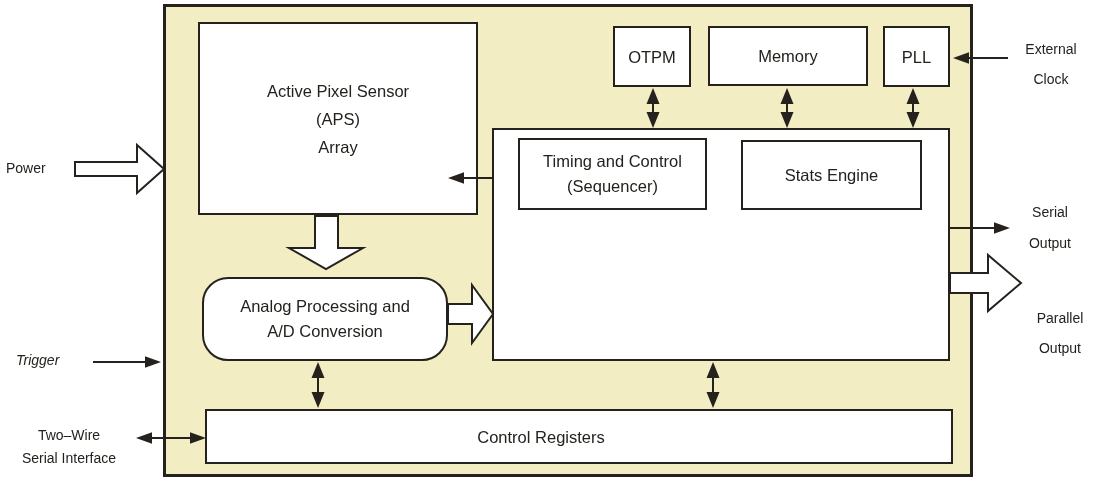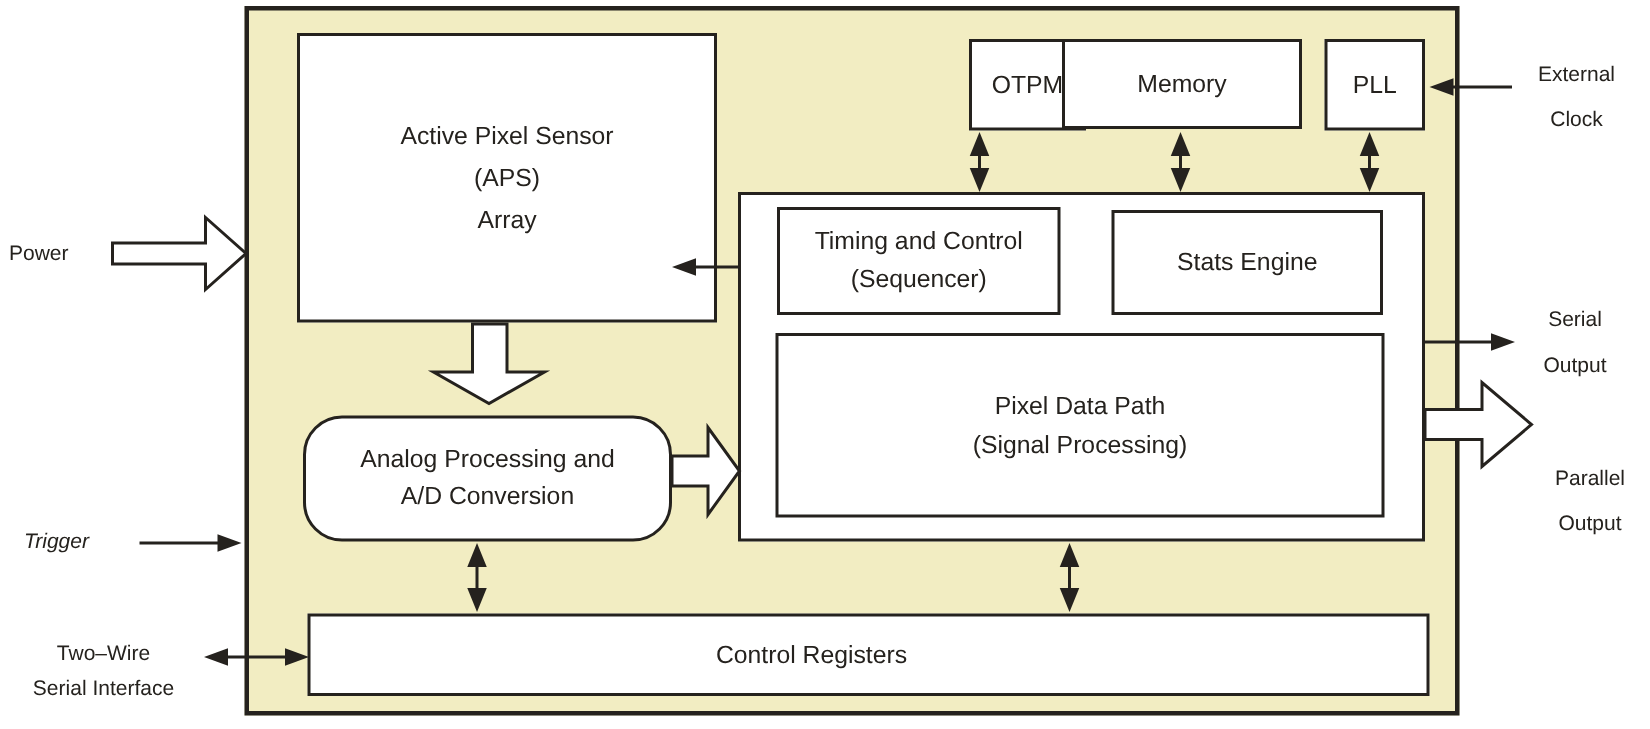--- a/index.html
+++ b/index.html
@@ -23,21 +23,21 @@
          text-align:center;font-size:16.5px;line-height:26px;}
 
   .aps{left:198px;top:22px;width:280px;height:193px;line-height:28px;}
   .analog{left:202px;top:277px;width:246px;height:84px;line-height:25px;border-radius:26px;}
   .container-box{left:492px;top:128px;width:458px;height:233px;}
   .timing{left:518px;top:138px;width:189px;height:72px;line-height:25px;}
   .stats{left:741px;top:140px;width:181px;height:70px;}
   .pdp{left:517px;top:222px;width:406px;height:123px;line-height:26px;}
   .cregs{left:205px;top:409px;width:748px;height:55px;}
   .cregs .shift{transform:translateX(-38px);}
-  .otpm{left:613px;top:26px;width:78px;height:61px;margin-left:33px;}
+  .otpm{left:613px;top:26px;width:78px;height:61px;}
   .memory{left:708px;top:26px;width:160px;height:60px;}
   .pll{left:883px;top:26px;width:67px;height:61px;}
 
   
   .xlabel{position:absolute;font-size:14px;text-align:center;}
   .power-label{left:6px;top:160px;width:60px;text-align:left;}
   .trigger-label{left:16px;top:352px;width:70px;text-align:left;font-style:italic;}
   .twi-label{left:0px;top:424px;width:138px;line-height:23px;}
   .extclk-label{left:1008px;top:34px;width:86px;line-height:30px;}
   .serial-label{left:1014px;top:197px;width:72px;line-height:31px;}
@@ -83,24 +83,20 @@
 
   <div class="block timing">
     <span>Timing and Control</span>
     <span>(Sequencer)</span>
   </div>
 
   <div class="block stats">
     <span>Stats Engine</span>
   </div>
 
-  <div class="block pdp">
-    <span>Pixel Data Path</span>
-    <span>(Signal Processing)</span>
-  </div>
 
   <div class="block cregs">
     <span class="shift">Control Registers</span>
   </div>
 
   <div class="xlabel power-label">Power</div>
   <div class="xlabel trigger-label">Trigger</div>
   <div class="xlabel twi-label">
     <span>Two–Wire</span><br>
     <span>Serial Interface</span>

